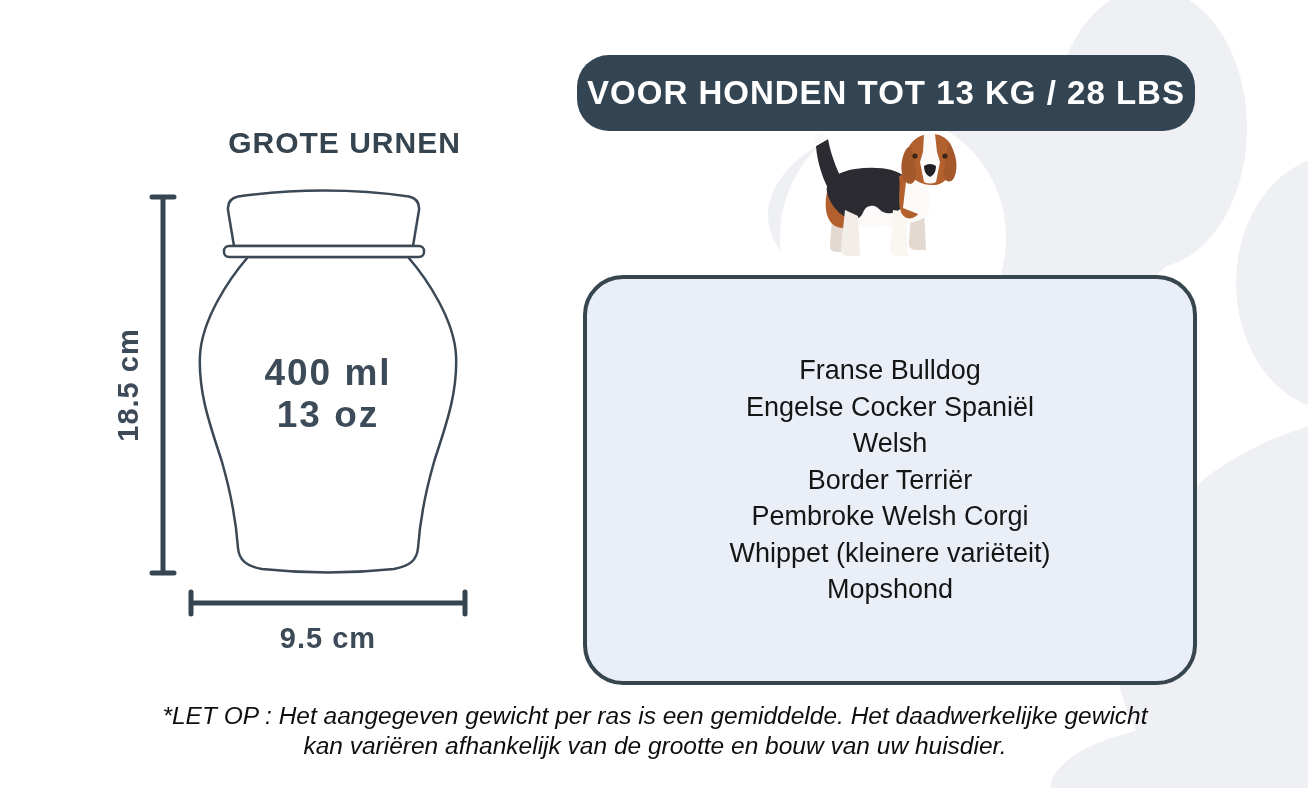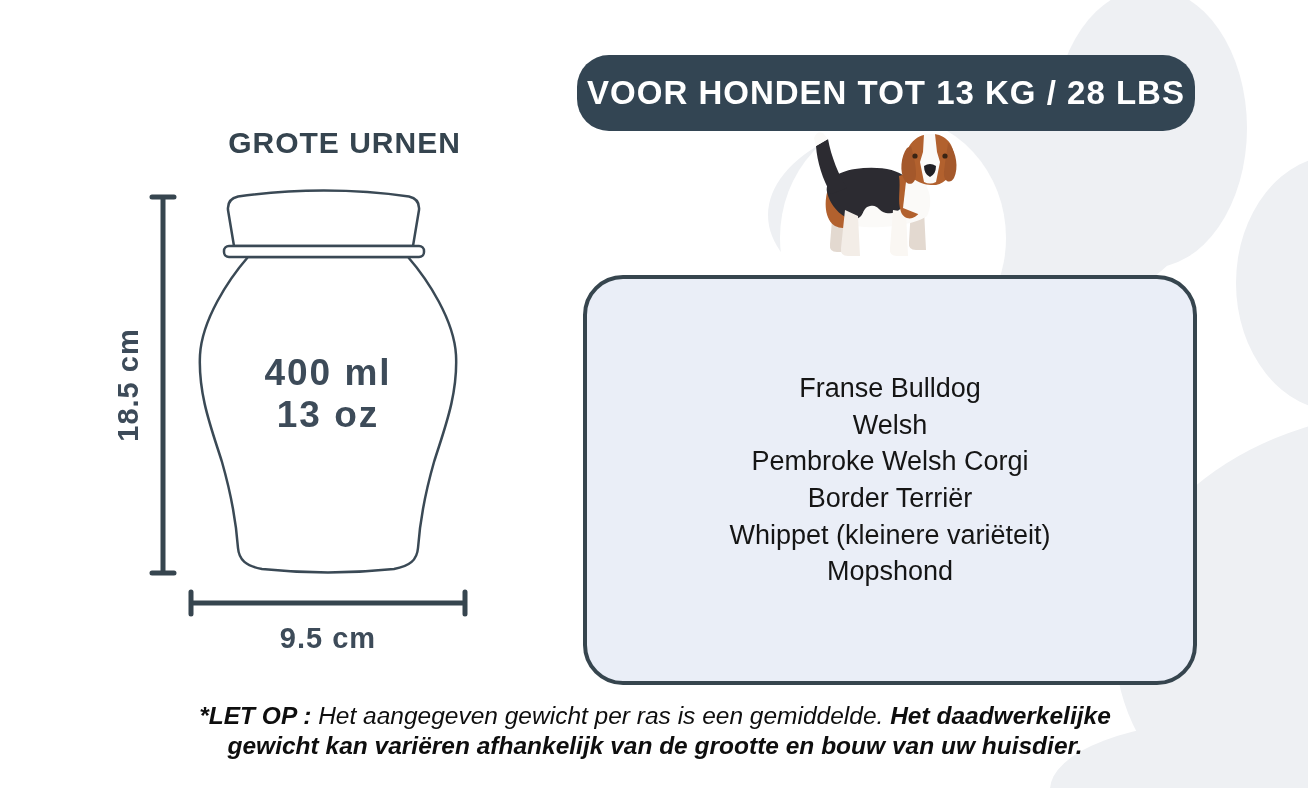--- a/index.html
+++ b/index.html
@@ -31,21 +31,21 @@
     background:#eaeef7;border:4px solid #36454e;border-radius:40px;
     display:flex;flex-direction:column;justify-content:center;align-items:center;
   }
   .breed-item{
     color:#151515;font-size:27px;line-height:36.6px;text-align:left;white-space:nowrap;
   }
   .note{
     position:absolute;left:155px;top:701px;width:1000px;text-align:center;
     color:#0e0e0e;font-size:24.5px;line-height:30px;font-style:italic;
   }
-  .note .b{font-weight:700;margin-top:45px;}
+  .note .b{font-weight:400;margin-top:45px;}
 </style>
 </head>
 <body>
 
 <div class="canvas">
 
   <svg class="bg-svg" viewBox="0 0 1308 788" aria-hidden="true">
     <ellipse cx="980" cy="215" rx="212" ry="108" fill="#eef0f3"></ellipse>
     <ellipse cx="893" cy="238" rx="113" ry="122" fill="#ffffff"></ellipse>
     <ellipse cx="1150" cy="128" rx="97" ry="140" fill="#eef0f3"></ellipse>
@@ -113,23 +113,24 @@
     <path fill="#a4582b" d="M 104 20 C 98 28 96 44 102 53 C 107 59 113 55 113 46 C 113 35 110 26 108 18 Z"></path>
     <path fill="#a4582b" d="M 147 17 C 153 24 156 40 151 50 C 147 57 140 53 141 44 C 142 33 144 24 145 15 Z"></path>
     <path fill="#fbfaf8" d="M 121 6 L 132 6 L 134 24 L 137 34 L 133 54 Q 127 57 121 54 L 117 34 L 120 24 Z"></path>
     <path fill="#1f1f24" d="M 121 38 Q 127 34 133 38 Q 133 46 127 49 Q 121 46 121 38 Z"></path>
     <circle cx="112" cy="28" r="2.6" fill="#3a2414"></circle>
     <circle cx="142" cy="28" r="2.6" fill="#3a2414"></circle>
   </svg>
 
   <div class="breed-box">
     <div class="breed-item">Franse Bulldog</div>
+    <div class="breed-item">Engelse Cocker Spaniël</div>
     <div class="breed-item">Welsh</div>
+    <div class="breed-item">Border Terriër</div>
     <div class="breed-item">Pembroke Welsh Corgi</div>
-    <div class="breed-item">Border Terriër</div>
     <div class="breed-item">Whippet (kleinere variëteit)</div>
     <div class="breed-item">Mopshond</div>
   </div>
 
   <div class="note">
     <span class="b">*LET OP : </span><span>Het aangegeven gewicht per ras is een gemiddelde. </span><span class="b">Het daadwerkelijke gewicht kan variëren afhankelijk van de grootte en bouw van uw huisdier.</span>
   </div>
 
 </div>
 

